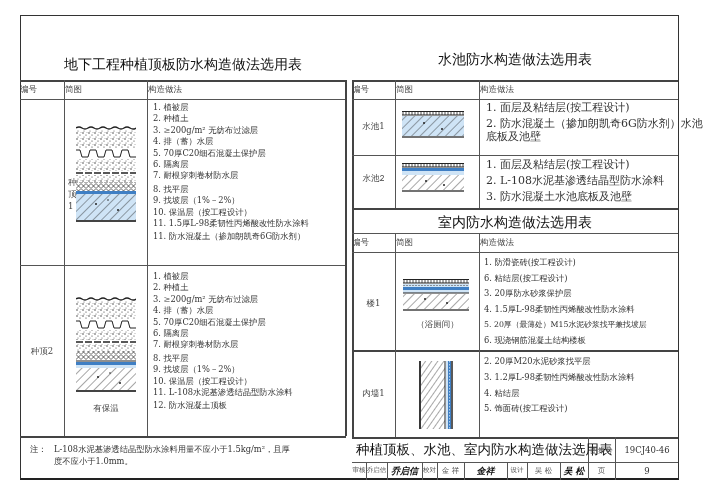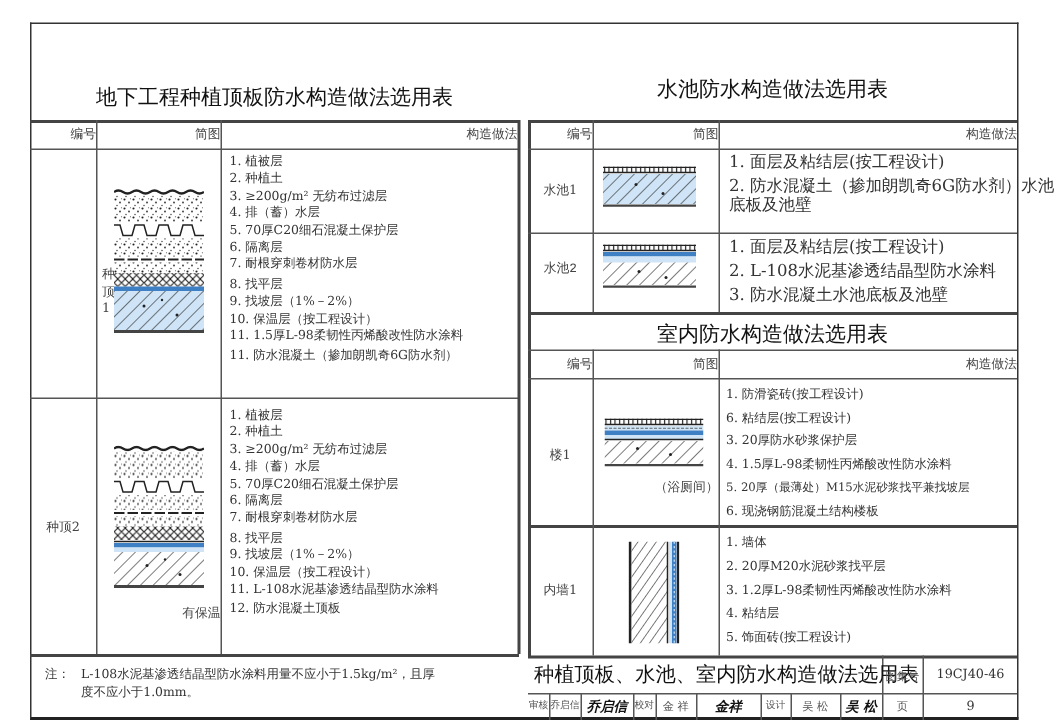--- a/index.html
+++ b/index.html
@@ -5,25 +5,25 @@
   * { box-sizing: border-box; margin: 0; padding: 0; }
   html, body { width: 705px; height: 485px; background: #ffffff; overflow: hidden; }
   body { position: relative; font-family: "DejaVu Serif", "Liberation Serif", serif; color: #333; }
   .abs { position: absolute; }
   .frame { left: 20px; top: 15px; width: 659px; height: 465px; border: 1.5px solid #333; border-bottom: 2px solid #222; }
   .t-title { font-family: "DejaVu Sans", "Liberation Sans", sans-serif; font-size: 14px; color: #111; text-align: center; white-space: nowrap; }
   .hline { height: 1px; background: #555; }
   .hline.thick { height: 2px; background: #444; }
   .vline { width: 1px; background: #555; }
   .vline.thick { width: 2px; background: #444; }
-  .hdr { font-size: 8.5px; color: #444; text-align: right; }
+  .hdr { font-size: 8.5px; color: #444; text-align: left; }
   .rowlabel { font-size: 8.5px; color: #444; text-align: center; }
   .list { font-size: 8.3px; color: #333; line-height: 11.4px; white-space: nowrap; }
   .list2 { font-size: 11px; color: #333; line-height: 13px; white-space: nowrap; }
-  .caption { font-size: 8.5px; color: #444; text-align: right; white-space: nowrap; }
+  .caption { font-size: 8.5px; color: #444; text-align: center; white-space: nowrap; }
   .note { font-size: 8.3px; color: #333; line-height: 12px; }
   .tb-title { font-family: "DejaVu Sans", "Liberation Sans", sans-serif; font-size: 13.5px; color: #111; white-space: nowrap; }
   .tb-small { font-size: 7.5px; color: #555; text-align: center; white-space: nowrap; }
   .tb-val { font-size: 8.5px; color: #333; text-align: center; white-space: nowrap; }
   .sig { font-family: "DejaVu Serif", serif; font-style: italic; font-weight: bold; font-size: 9px; color: #111; text-align: center; }
 </style>
 </head>
 <body>
 
 <svg width="0" height="0" style="position:absolute">
@@ -229,21 +229,20 @@
 <svg class="abs" style="left:419px; top:361px;" width="40" height="68">
   <line x1="1" y1="0" x2="1" y2="68" stroke="#222" stroke-width="1.8"></line>
   <rect x="2" y="0" width="24" height="68" fill="url(#hatchV)"></rect>
   <line x1="26" y1="0" x2="26" y2="68" stroke="#222" stroke-width="1"></line>
   <rect x="27" y="0" width="2" height="68" fill="#cfe4f6"></rect>
   <rect x="29" y="0" width="3" height="68" fill="#3f7fc4"></rect>
   <line x1="30.5" y1="0" x2="30.5" y2="68" stroke="#cfe4f6" stroke-width="0.8" stroke-dasharray="1.5 1.5"></line>
   <line x1="33" y1="0" x2="33" y2="68" stroke="#222" stroke-width="1.5"></line>
 </svg>
 <div class="abs list" style="left:484px; top:354px; width:194px; line-height:15.8px;">
-  <div>1.  墙体</div>
   <div>2.  20厚M20水泥砂浆找平层</div>
   <div>3.  1.2厚L-98柔韧性丙烯酸改性防水涂料</div>
   <div>4.  粘结层</div>
   <div>5.  饰面砖(按工程设计)</div>
 </div>
 
 <div class="abs hline thick" style="left:352px; top:437px; width:326px;"></div>
 <div class="abs hline" style="left:352px; top:462px; width:326px;"></div>
 <div class="abs vline" style="left:588px; top:437px; height:43px;"></div>
 <div class="abs vline" style="left:615px; top:437px; height:43px;"></div>

